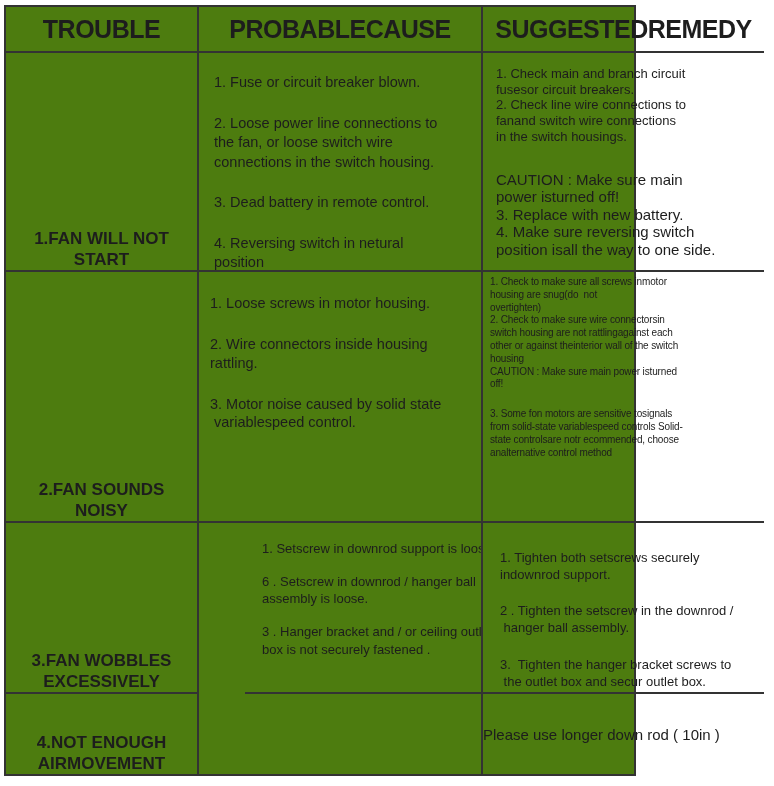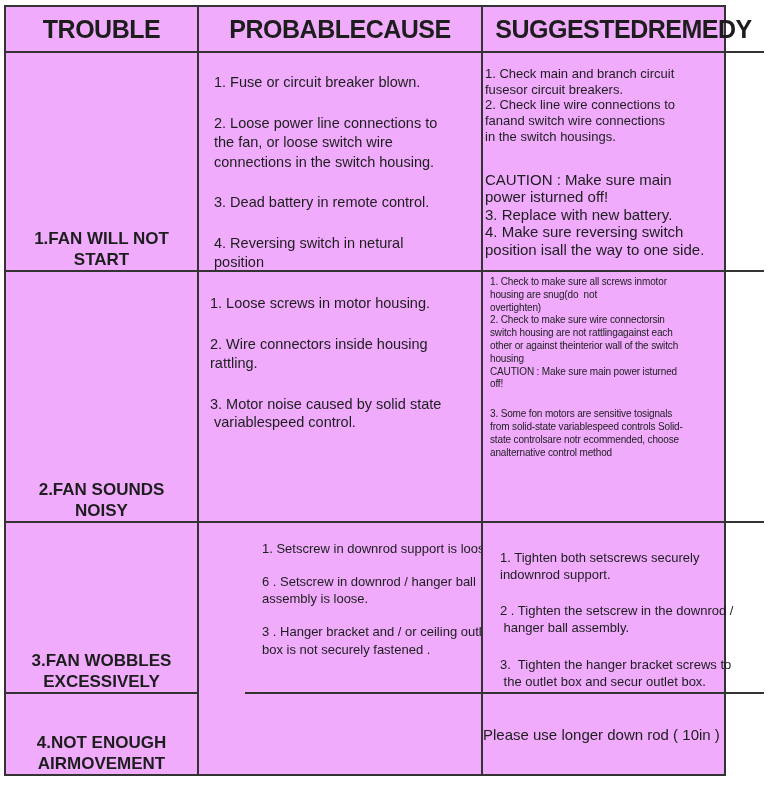--- a/index.html
+++ b/index.html
@@ -8,27 +8,27 @@
     width: 774px;
     height: 786px;
     background: #ffffff;
     font-family: "Liberation Sans", sans-serif;
     color: #1d1d1d;
   }
   .tbl {
     position: absolute;
     left: 4px;
     top: 5px;
-    width: 722px;
+    width: 632px;
     box-sizing: border-box;
     border: 2px solid #333;
     display: grid;
     grid-template-columns: 193px 284px 281px;
     grid-template-rows: 46px 219px 251px 171px 80px;
-    background: #f0abfc;
+    background: #4d7c0f;
   }
   .cell {
     box-sizing: border-box;
     border-right: 2px solid #333;
     border-bottom: 2px solid #333;
     overflow: hidden;
   }
   .cell.c3 { border-right: none; }
   .cell.rlast { border-bottom: none; }
 
@@ -54,21 +54,21 @@
   .trouble span { white-space: pre-line; }
 
   .cellbody p {
     margin: 0;
     white-space: pre;
   }
 
   
   .r1.causes { font-size: 14.5px; line-height: 1.35; padding: 20px 4px 0 15px; }
   .r1.causes p { margin-bottom: 21px; }
-  .r1.remedies { padding: 13px 2px 0 2px; }
+  .r1.remedies { padding: 13px 2px 0 13px; }
   .r1.remedies .sm { font-size: 13px; line-height: 1.21; }
   .r1.remedies .lg { font-size: 15px; line-height: 1.17; margin-top: 26px; }
 
   
   .r2.causes { font-size: 14.5px; line-height: 1.3; padding: 22px 4px 0 11px; }
   .r2.causes p { margin-bottom: 22px; }
   .r2.remedies { font-size: 10px; line-height: 1.28; letter-spacing: -0.15px; padding: 4px 1px 0 7px; }
   .r2.remedies .blockB { margin-top: 17px; }
 
   

